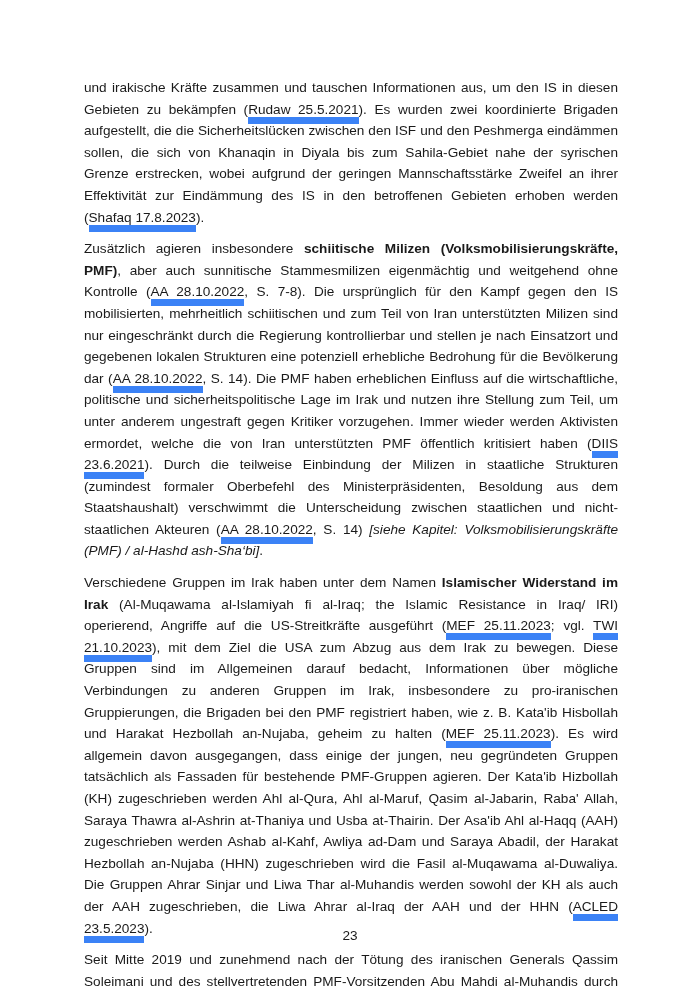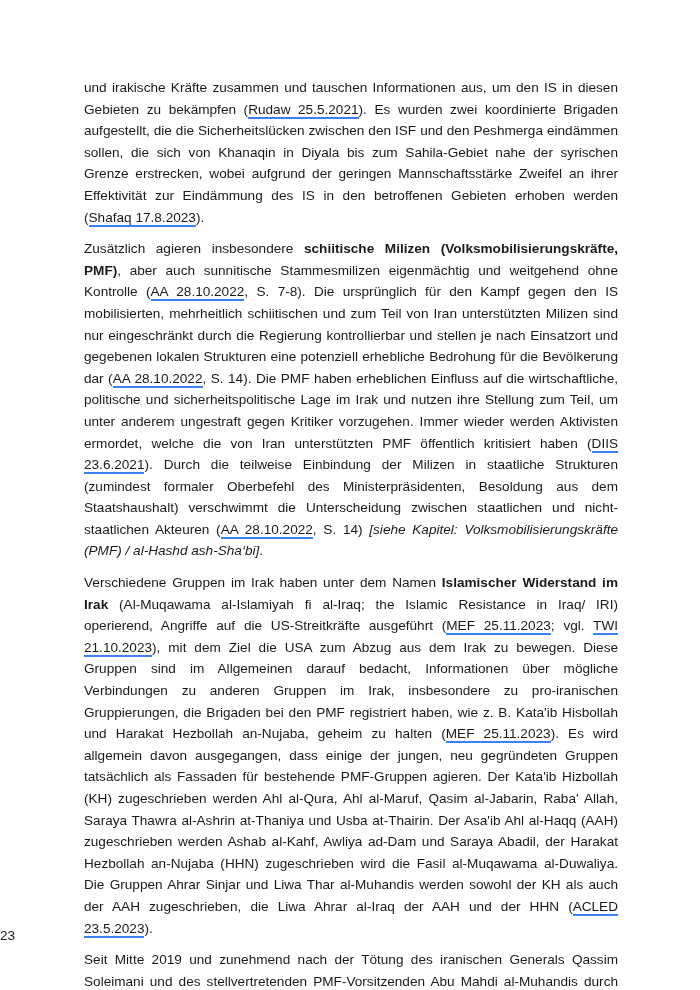--- a/index.html
+++ b/index.html
@@ -4,25 +4,25 @@
 <style>
   html, body { margin: 0; padding: 0; background: #ffffff; }
   body { width: 700px; height: 990px; position: relative; overflow: hidden; }
   .page {
     position: absolute; left: 84px; top: 77px; width: 534px;
     font-family: "Liberation Sans", sans-serif;
     font-size: 13.6px; line-height: 21.6px; color: #1a1a1a;
     text-align: justify; hyphens: manual;
   }
   .para { margin: 0 0 10px 0; }
-  .link { text-decoration: none; border-bottom: 2px solid #3b82f6; color: #1a1a1a; cursor: pointer; }
+  .link { text-decoration: none; border-bottom: 7px solid #3b82f6; color: #1a1a1a; cursor: pointer; }
   b { font-weight: bold; }
   i { font-style: italic; }
   .pagenum {
-    position: absolute; top: 928px; left: 0; width: 700px; 
+    position: absolute; top: 928px; left: 0; width: 700px; text-align: center;
     font-family: "Liberation Sans", sans-serif; font-size: 13.6px; color: #1a1a1a;
   }
 </style>
 </head>
 <body>
 
 <div class="page">
   <p class="para">
     <span>und irakische Kräfte zusammen und tauschen Informationen aus, um den IS in diesen Gebieten zu bekämpfen (</span><a class="link">Rudaw 25.5.2021</a><span>). Es wurden zwei koordinierte Brigaden aufgestellt, die die Sicherheitslücken zwischen den ISF und den Peshmerga eindämmen sollen, die sich von Kha­naqin in Diyala bis zum Sahila-Gebiet nahe der syrischen Grenze erstrecken, wobei aufgrund der geringen Mannschaftsstärke Zweifel an ihrer Effektivität zur Eindämmung des IS in den betroffenen Gebieten erhoben werden (</span><a class="link">Shafaq 17.8.2023</a><span>).</span>
   </p>

